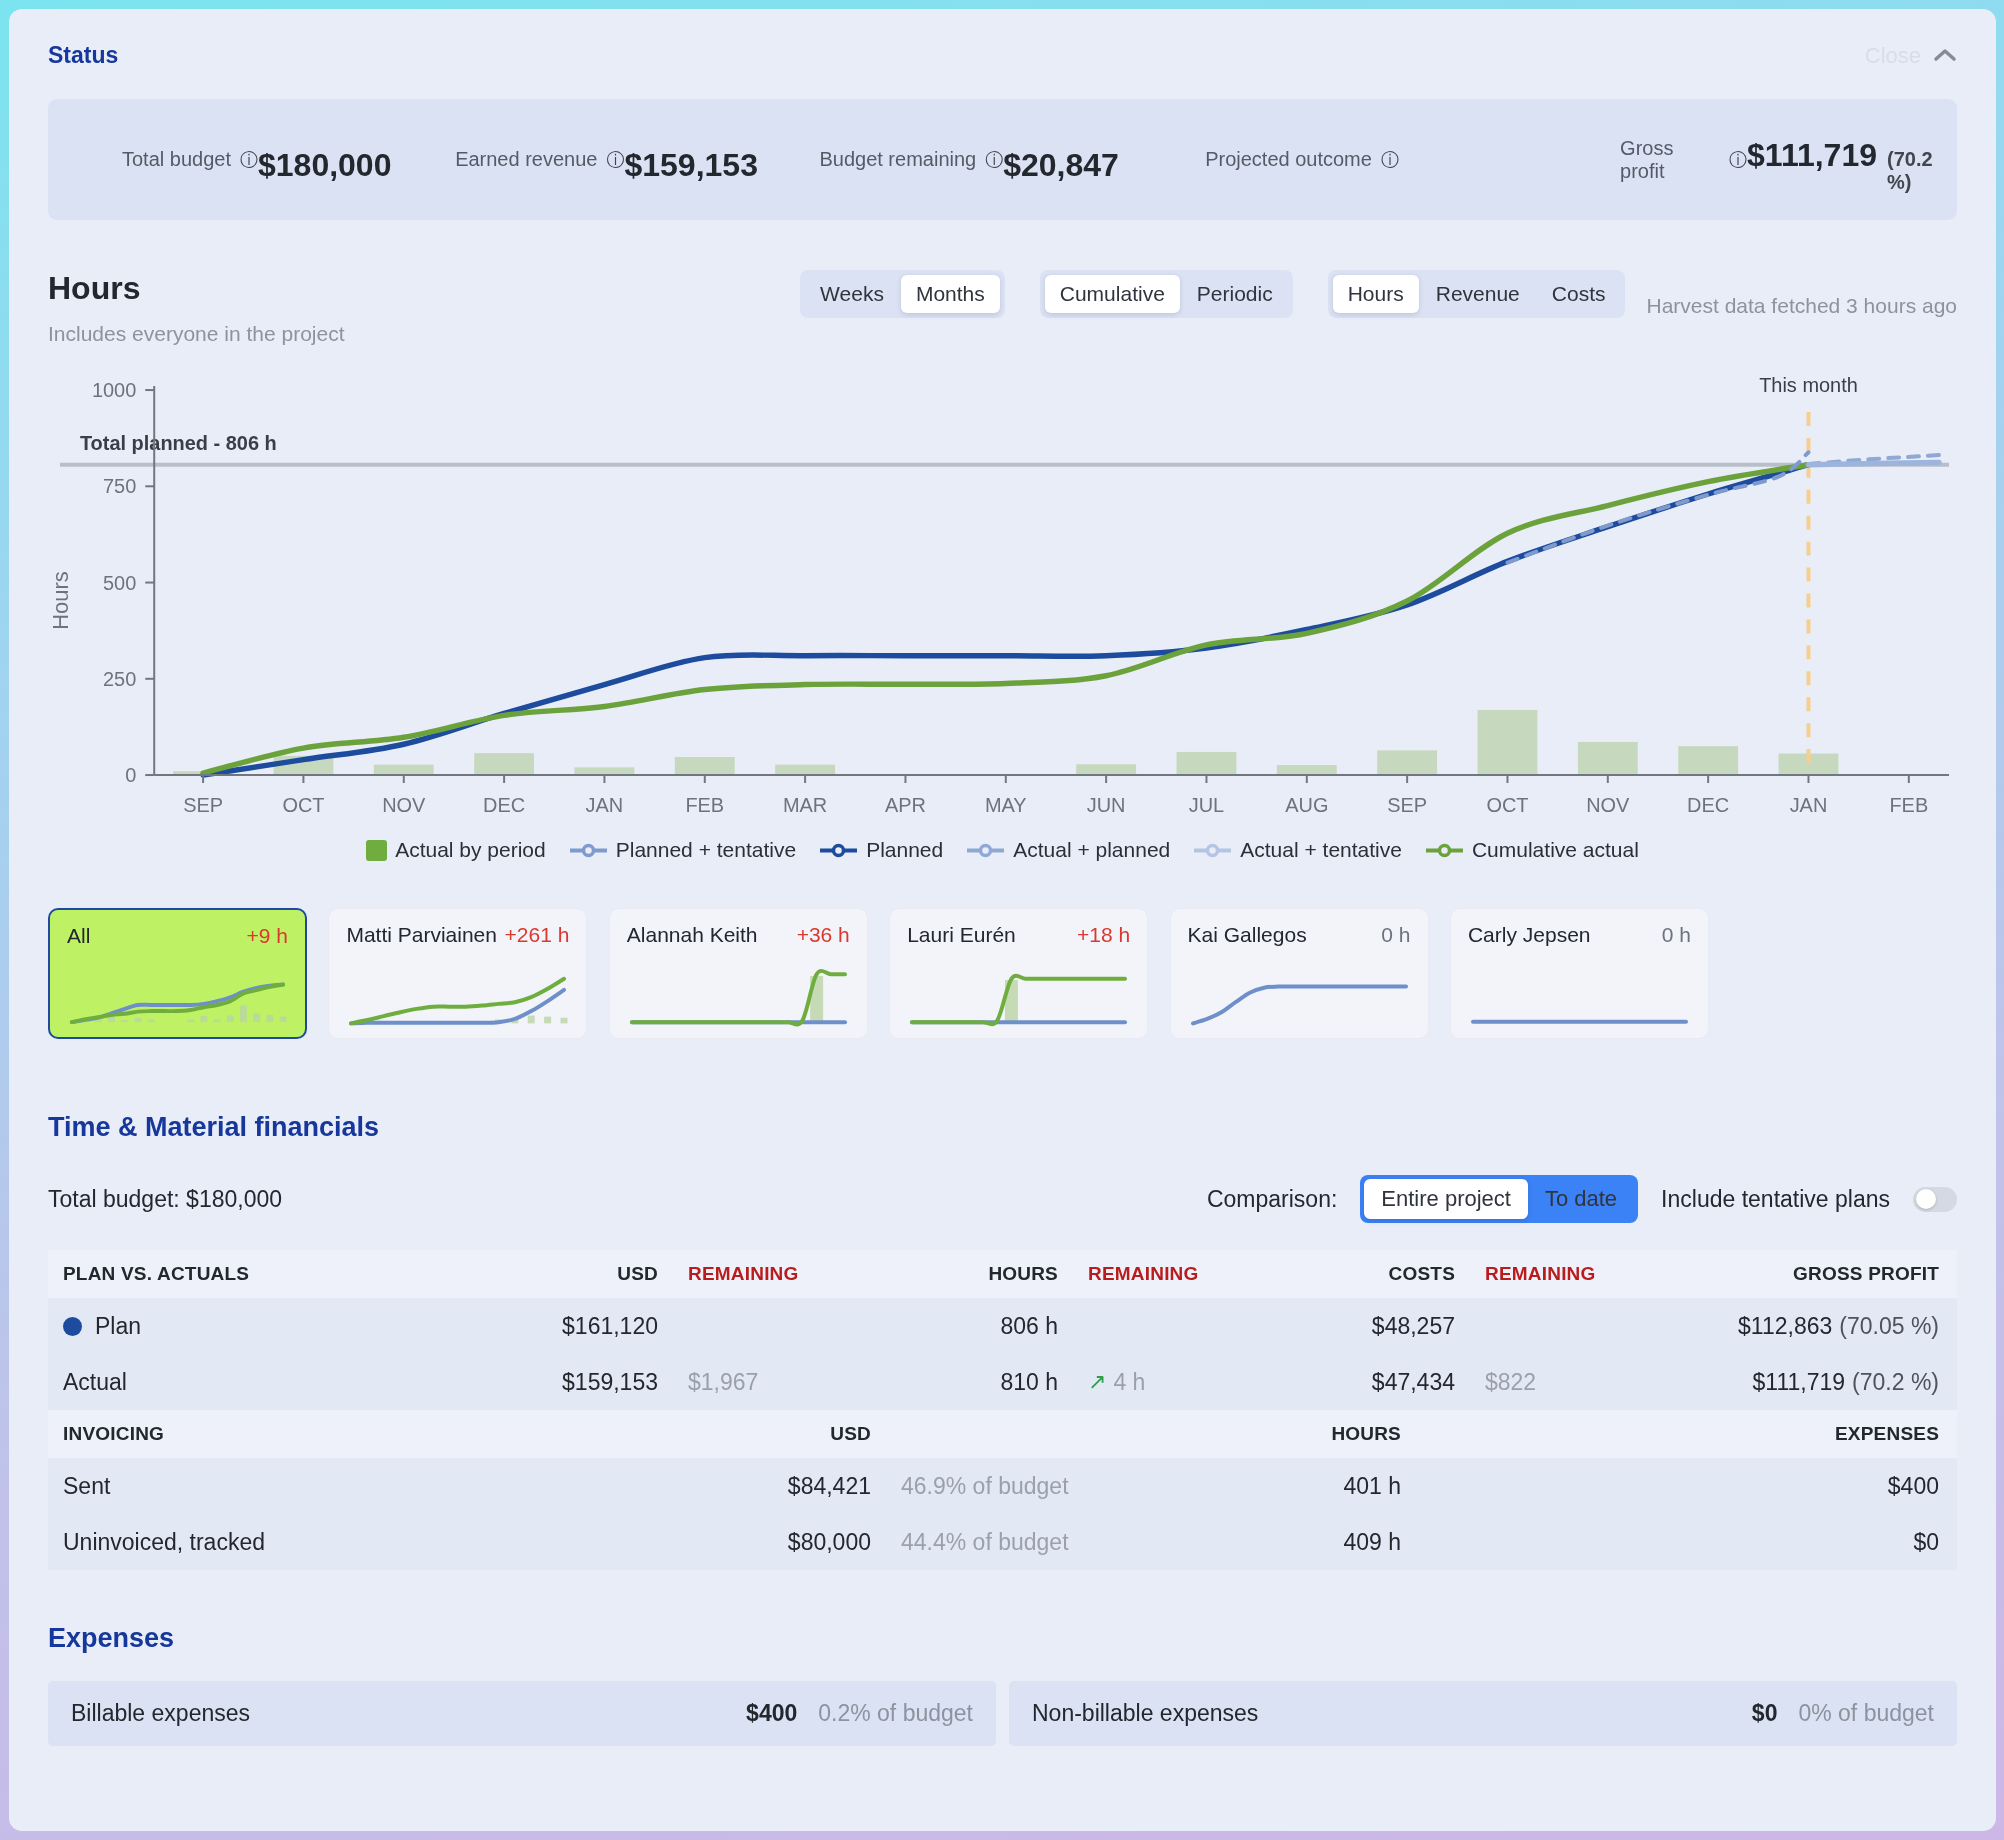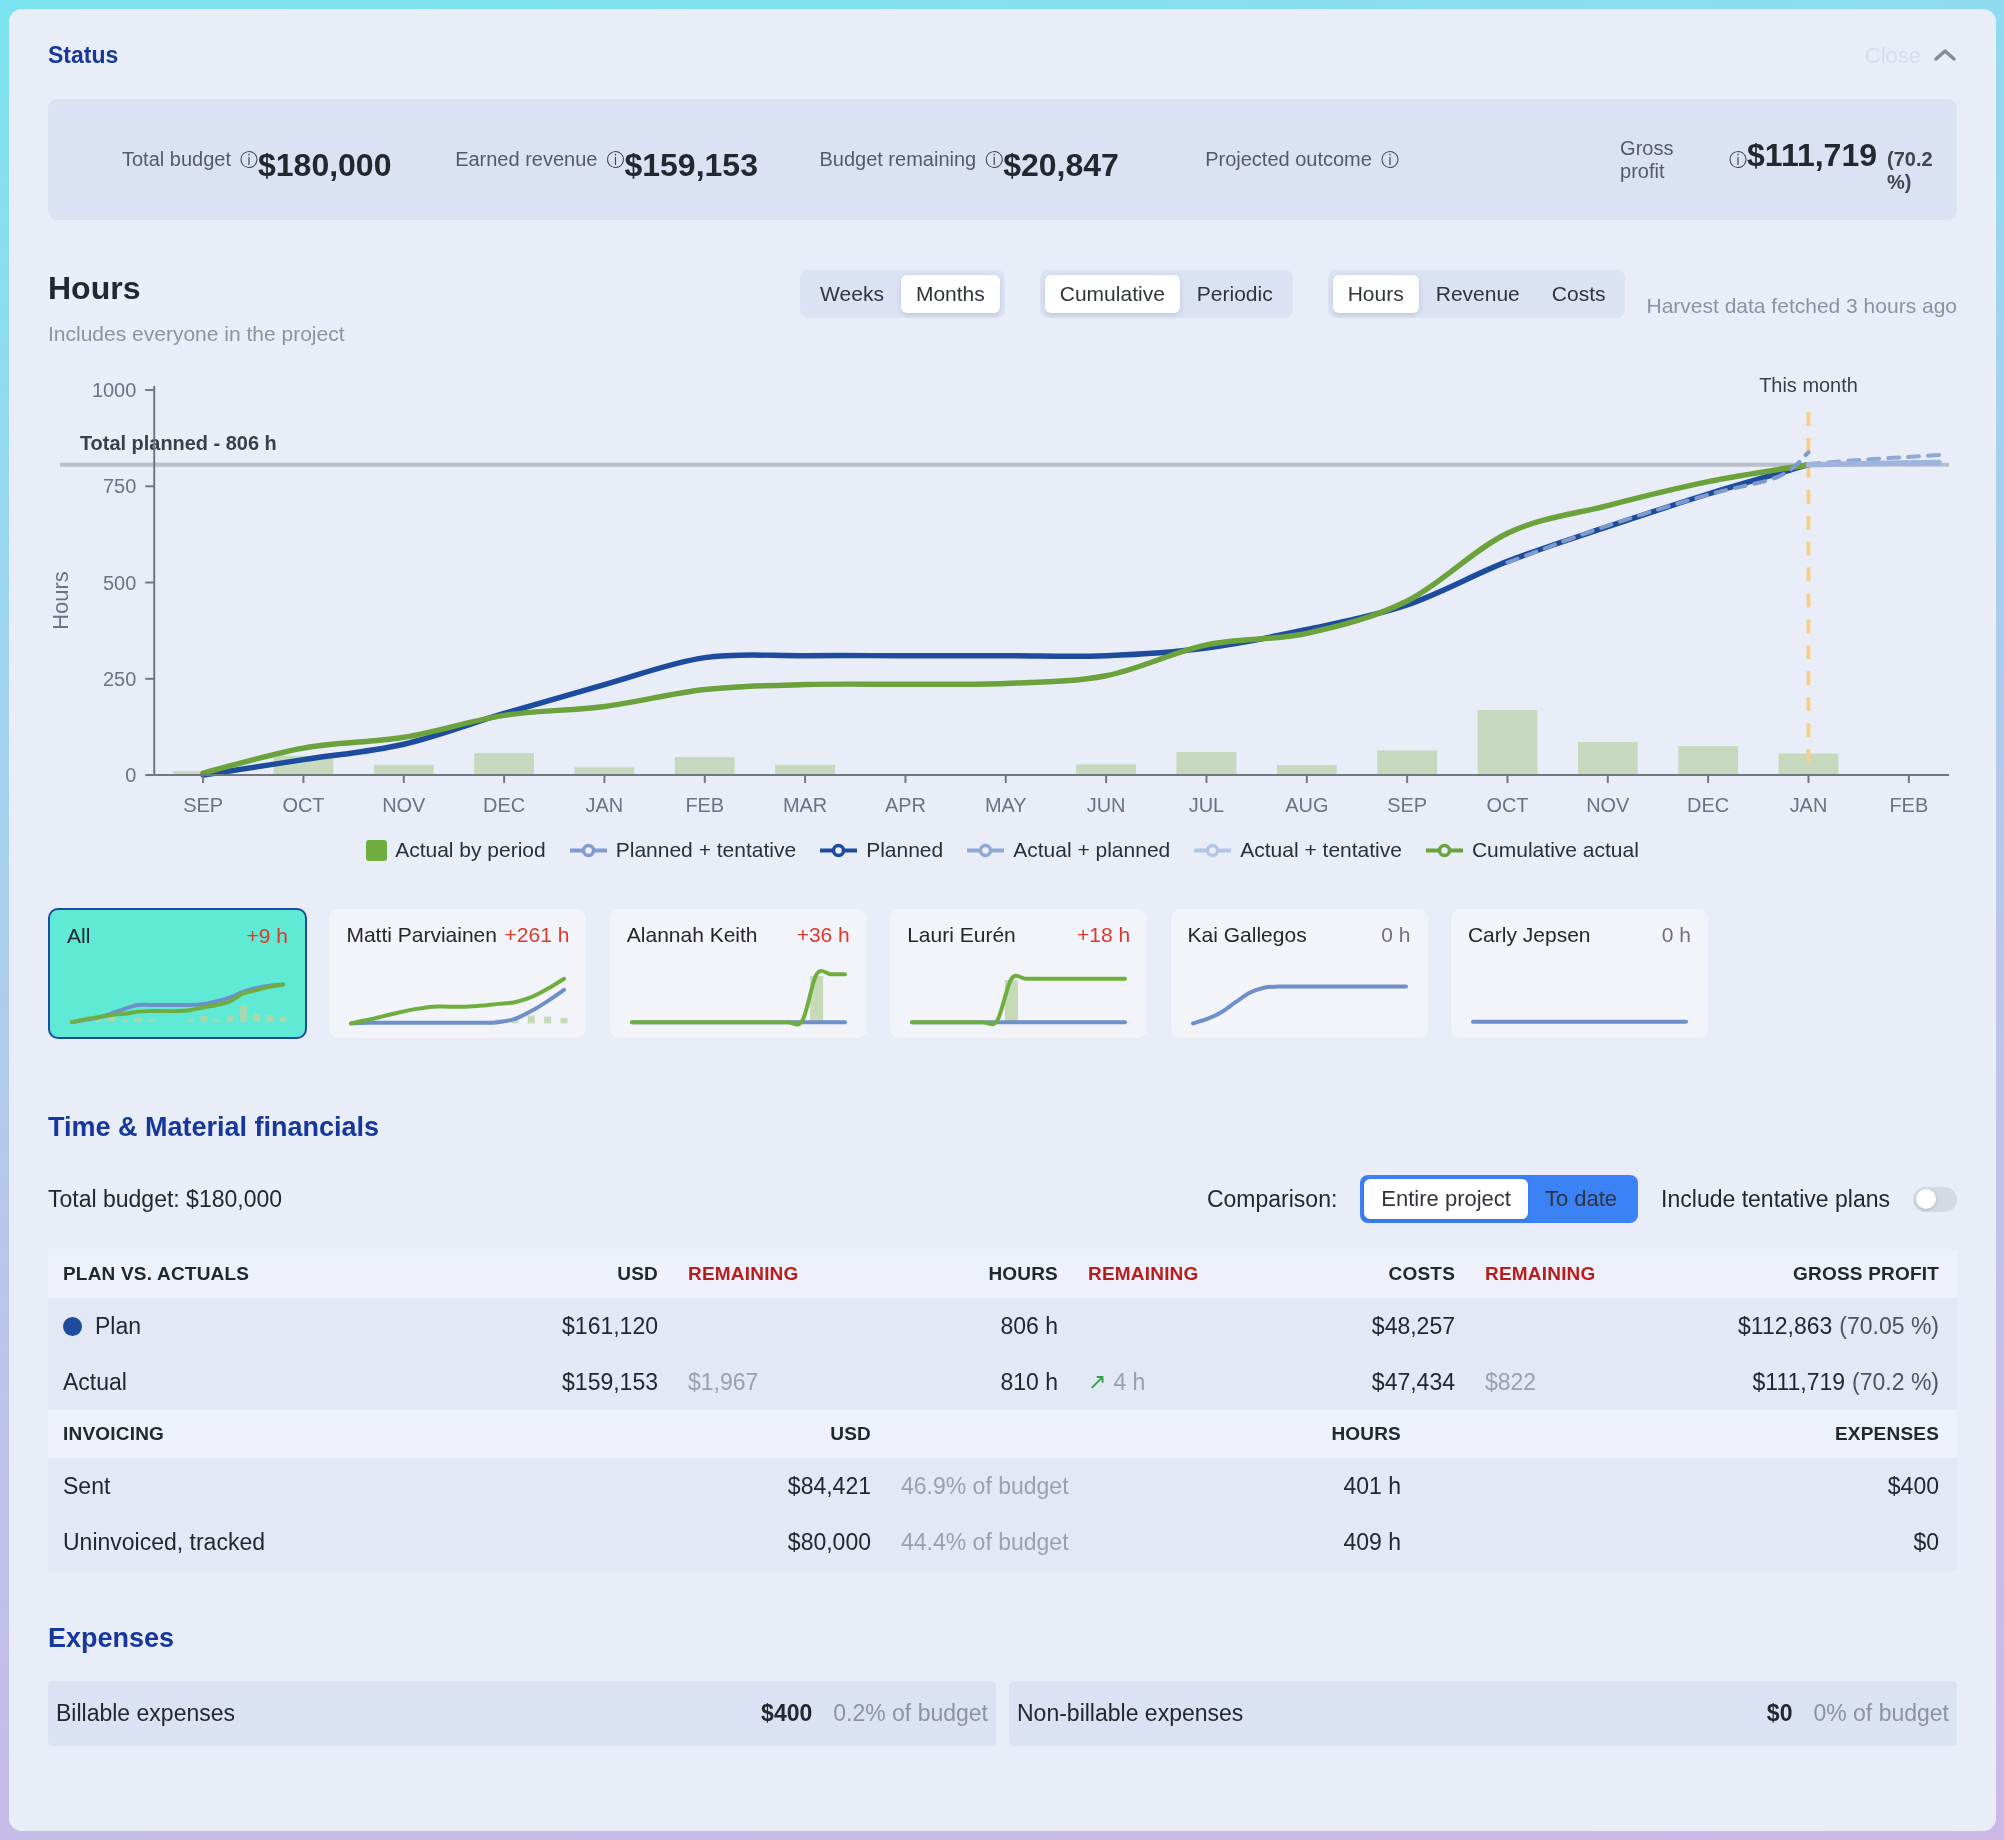--- a/index.html
+++ b/index.html
@@ -36,21 +36,21 @@
   #main-chart{display:block;margin-top:20px;width:1908px;height:469px;}
   svg text{font-family:"Liberation Sans",sans-serif;}
 
   .legend{display:flex;justify-content:center;align-items:center;gap:23px;margin-top:3px;}
   .legend-item{display:flex;align-items:center;gap:8px;font-size:21px;color:#2b2f36;}
   .lg-swatch{display:inline-flex;align-items:center;}
 
   .people{display:flex;gap:21.4px;margin-top:46px;}
   .person-card{width:259px;height:131px;box-sizing:border-box;background:#f2f4fa;border:1.5px solid #e8ebf4;
     border-radius:10px;padding:14px 17px 10px;display:flex;flex-direction:column;justify-content:space-between;cursor:pointer;}
-  .person-card.selected{background:#5eead4;border:2.5px solid #1d4b9e;}
+  .person-card.selected{background:#bef264;border:2.5px solid #1d4b9e;}
   .pc-head{display:flex;justify-content:space-between;align-items:center;}
   .pc-name{font-size:21px;color:#23272e;}
   .pc-delta{font-size:21px;}
   .spark{width:100%;height:67px;}
 
   .tm-title{margin-top:73px;font-size:27px;font-weight:700;color:#16379c;margin-bottom:0;}
   .tm-row{margin-top:32px;display:flex;justify-content:space-between;align-items:center;}
   .total-budget{font-size:23px;color:#23272e;}
   .comparison{display:flex;align-items:center;gap:23px;}
   .comp-label{font-size:23px;color:#23272e;}
@@ -72,21 +72,21 @@
   .first{padding-left:15px;}
   .last{padding-right:18px;}
   .muted{color:#9ba1ac;}
   .pct-dark{color:#4d525b;margin-left:7px;font-weight:400;}
   .dot{width:19px;height:19px;border-radius:50%;background:#1d4b9e;margin-right:13px;flex:none;}
   .up{color:#2f9e4a;margin-right:7px;font-size:22px;}
 
   .exp-title{margin-top:53px;font-size:27px;font-weight:700;color:#16379c;}
   .exp-row{margin-top:27px;display:flex;gap:13px;}
   .exp-panel{flex:1;height:65px;background:#dbe2f3;border-radius:5px;display:flex;align-items:center;
-    justify-content:space-between;padding:0 8px;}
+    justify-content:space-between;padding:0 23px;}
   .exp-name{font-size:23px;color:#23272e;}
   .exp-vals{display:flex;align-items:baseline;gap:21px;}
   .exp-val{font-size:23px;font-weight:700;color:#23272e;}
   .exp-pct{font-size:23px;color:#8d939e;}
 </style>
 </head>
 <body>
 
 <div class="frame">
 <div class="page">

